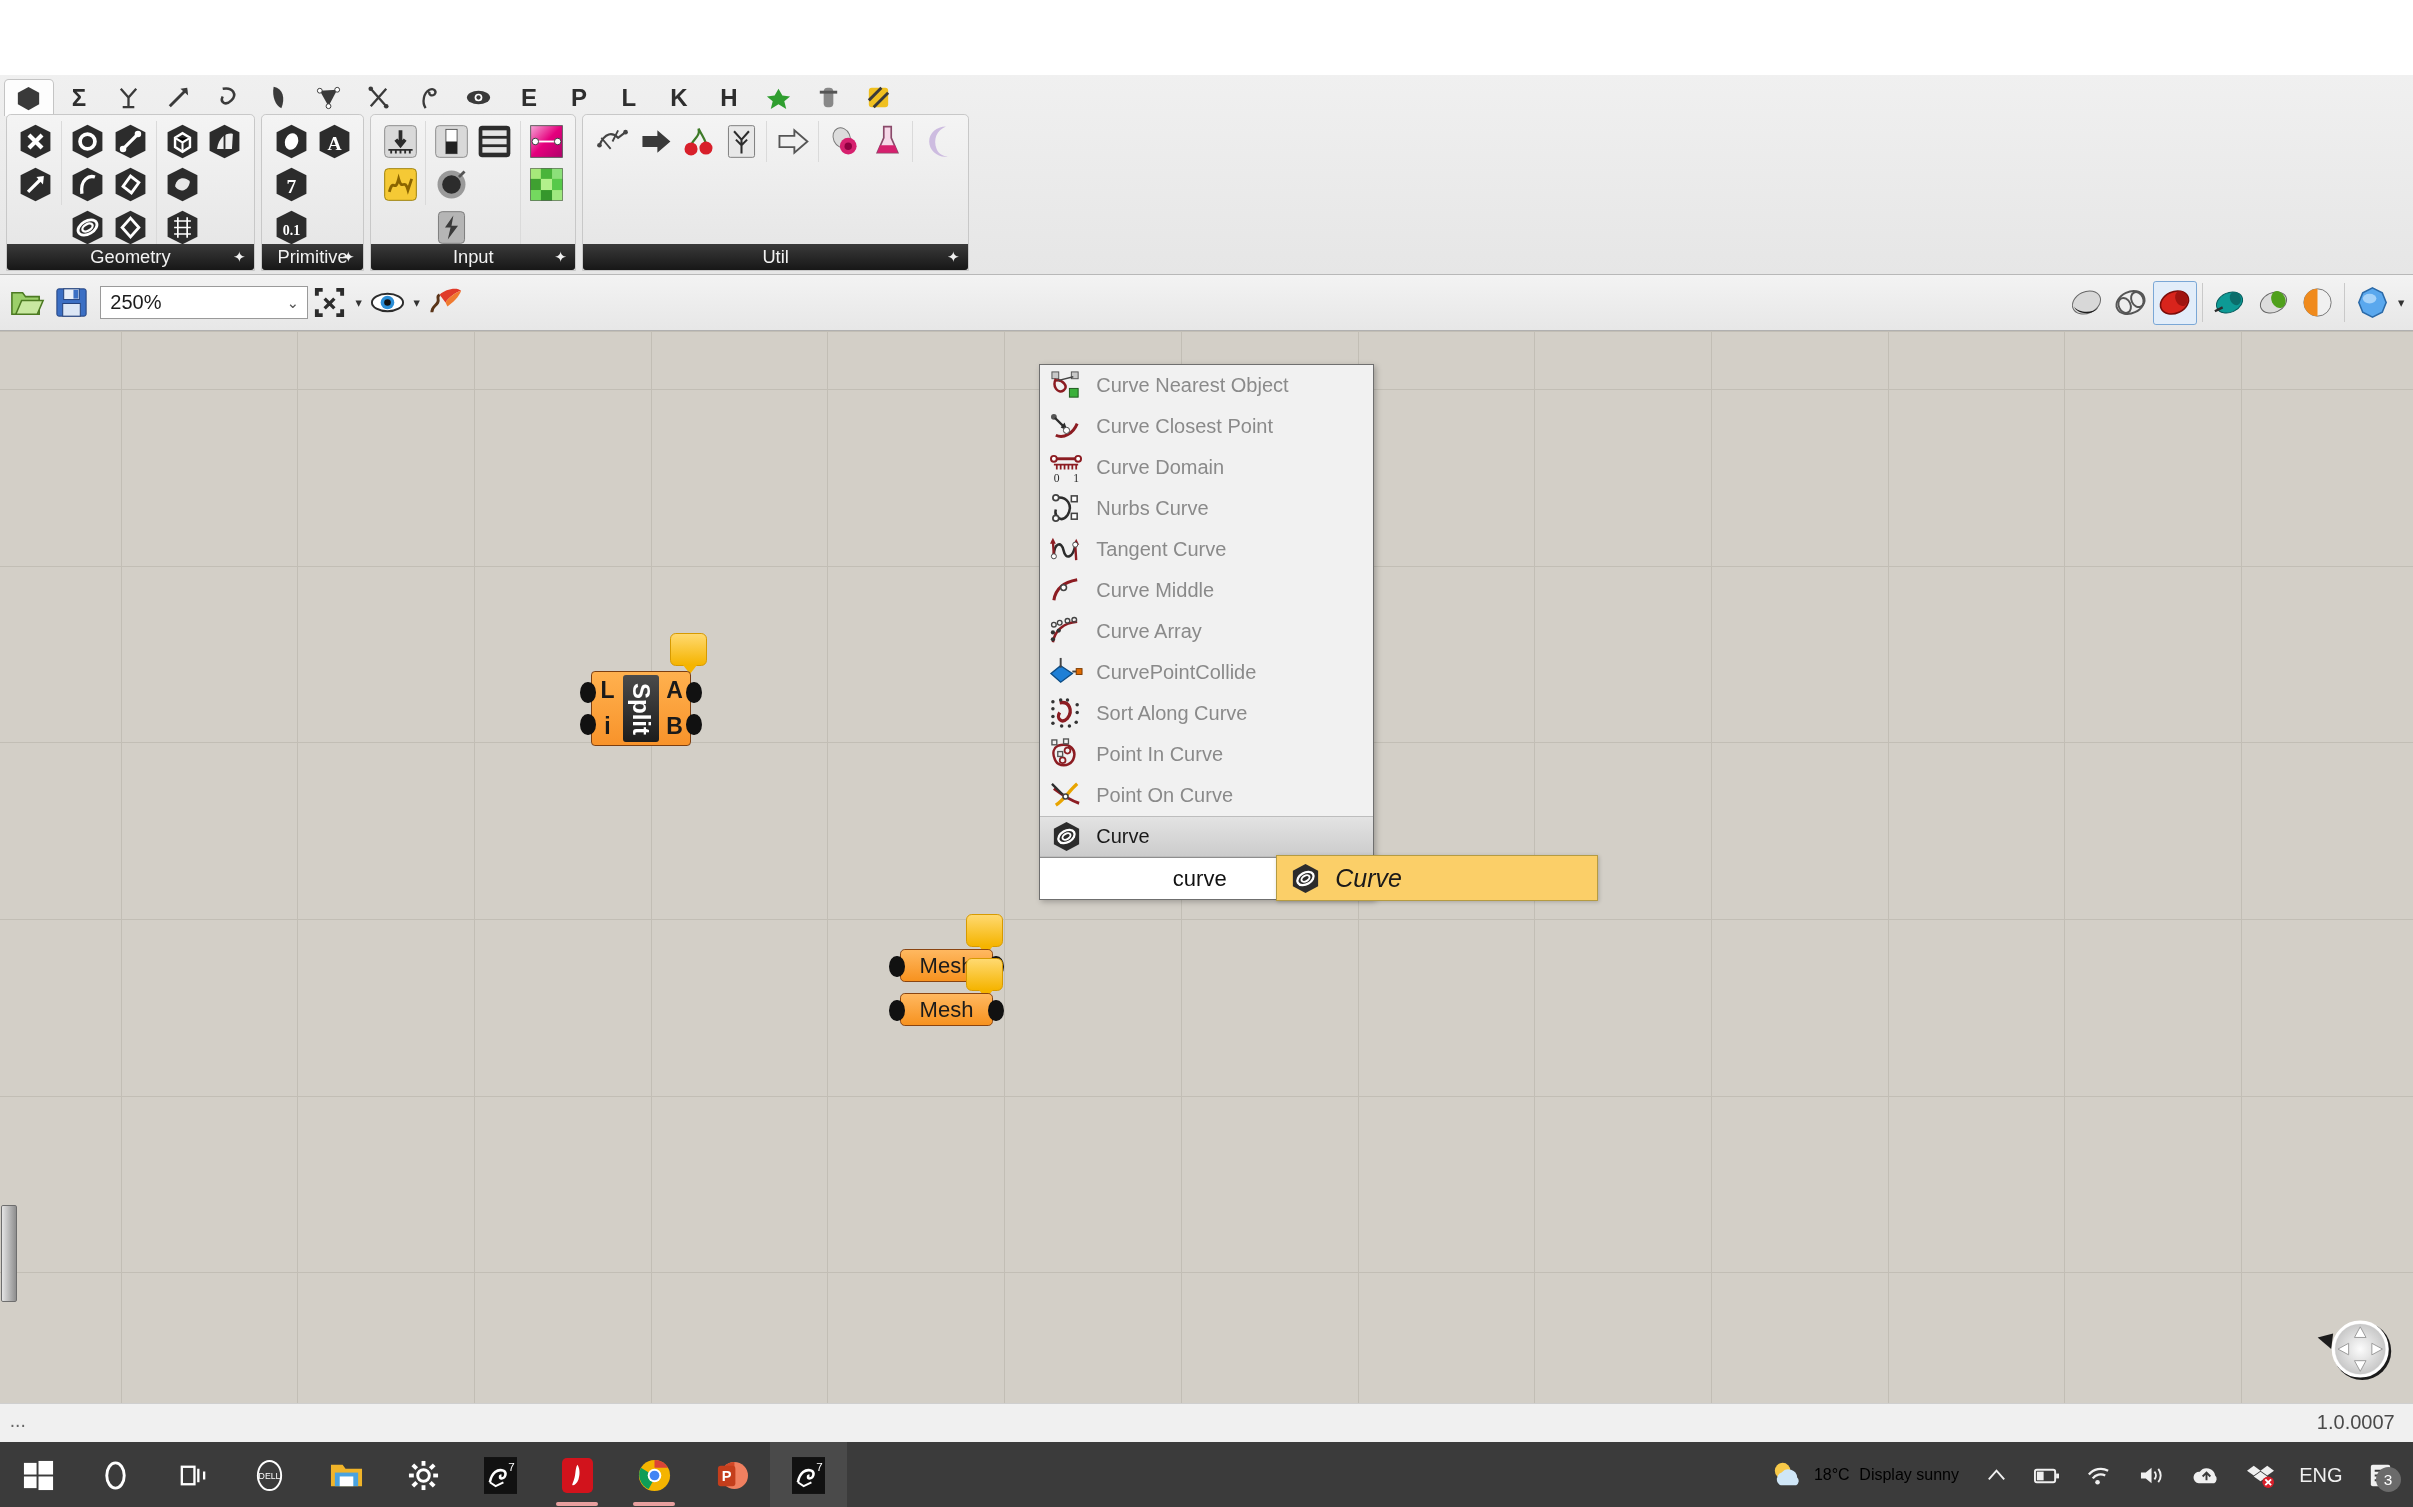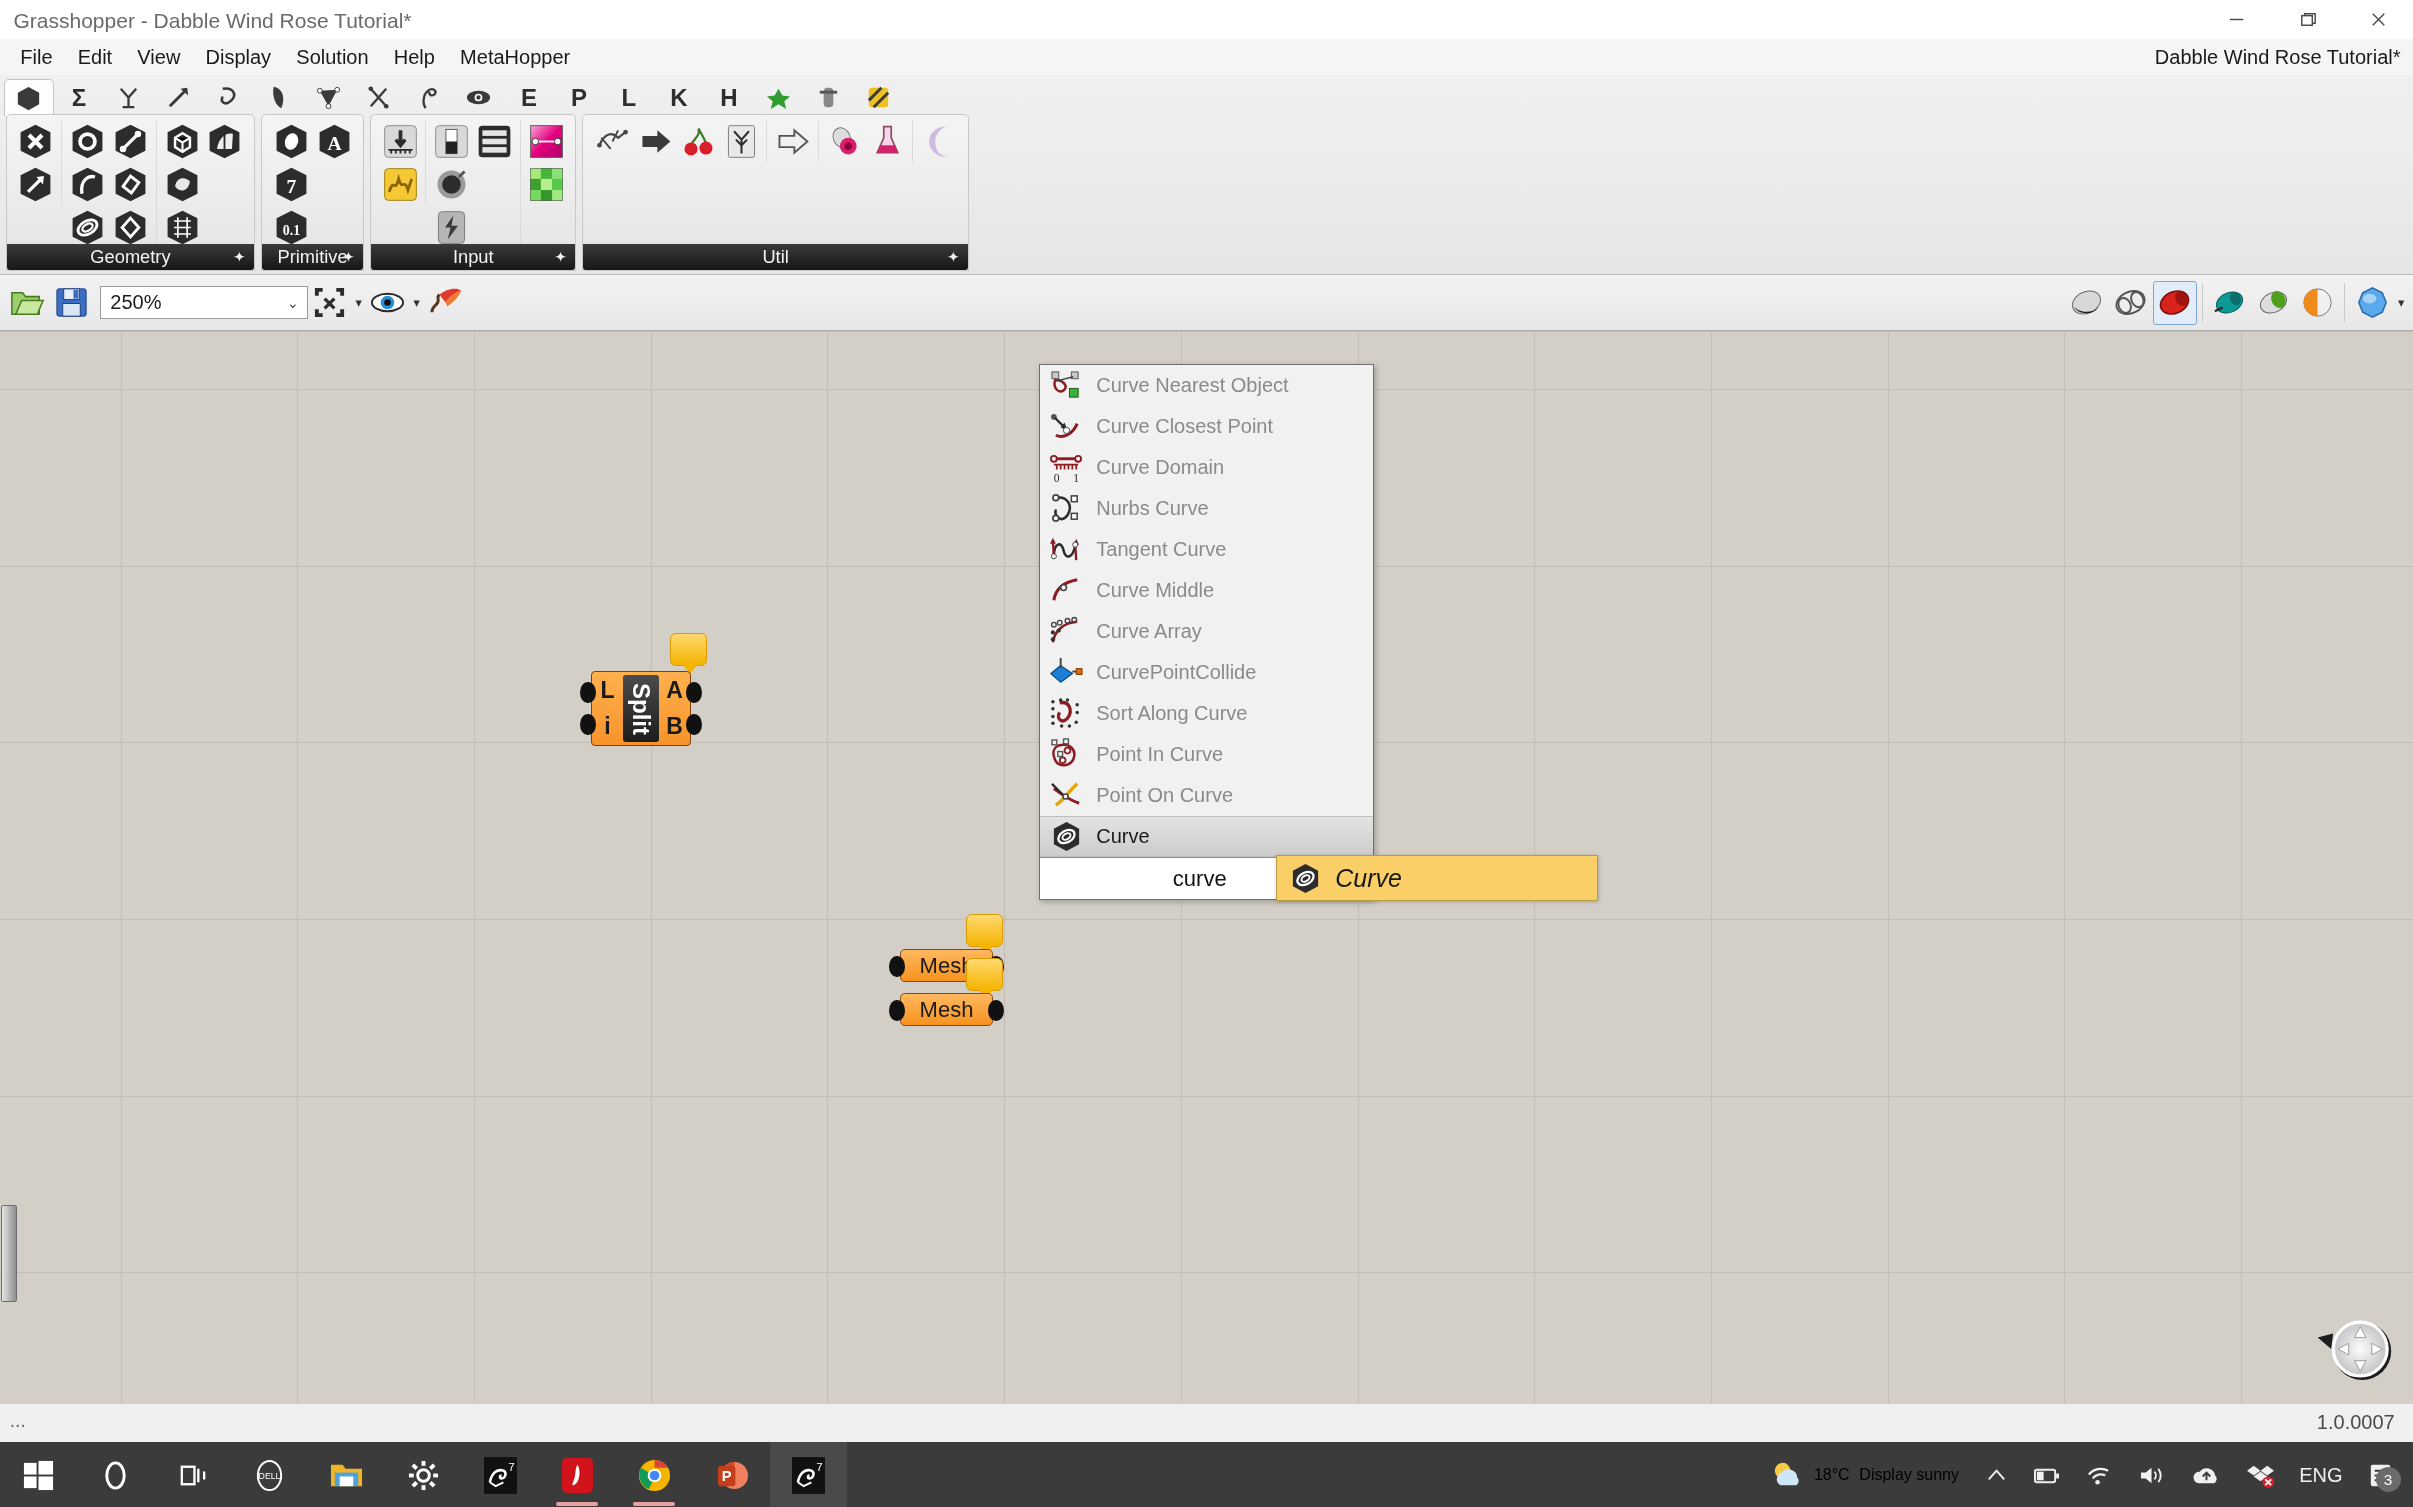--- a/index.html
+++ b/index.html
@@ -248,54 +248,21 @@
   }
 
   
   .compass { position: absolute; right: 17.4px; bottom: 17.4px; width: 89px; height: 70px; }
 </style>
 </head>
 <body>
 
 <div id="app">
 
-  <div class="titlebar">
-    <div class="titlebar-text">Grasshopper - Dabble Wind Rose Tutorial*</div>
-    <div class="winbtns">
-      <div class="winbtn">
-        <svg width="23" height="23" viewBox="0 0 24 24">
-            <line x1="5" y1="12" x2="19" y2="12" stroke="#4a4a4a" stroke-width="1.5"></line>
-          </svg>
-      </div>
-      <div class="winbtn">
-        <svg width="23" height="23" viewBox="0 0 24 24">
-          <rect x="6" y="8" width="11" height="10" fill="none" stroke="#4a4a4a" stroke-width="1.5"></rect>
-          <path d="M9 8 V6 H20 V16 H17" fill="none" stroke="#4a4a4a" stroke-width="1.5"></path>
-        </svg>
-      </div>
-      <div class="winbtn">
-        <svg width="23" height="23" viewBox="0 0 24 24">
-          <line x1="6" y1="6" x2="18" y2="18" stroke="#4a4a4a" stroke-width="1.5"></line>
-          <line x1="18" y1="6" x2="6" y2="18" stroke="#4a4a4a" stroke-width="1.5"></line>
-        </svg>
-      </div>
-    </div>
-  </div>
-
-  <div class="menubar">
-    <div style="width:7.7px"></div>
-    <div class="menu-item">File</div>
-    <div class="menu-item">Edit</div>
-    <div class="menu-item">View</div>
-    <div class="menu-item">Display</div>
-    <div class="menu-item">Solution</div>
-    <div class="menu-item">Help</div>
-    <div class="menu-item">MetaHopper</div>
-    <div class="doc-title-right">Dabble Wind Rose Tutorial*</div>
-  </div>
+
 
   <div class="ribbon">
 
     <div class="tabrow">
       <div class="tab active">
         <svg width="31" height="31" viewBox="0 0 32 32">
             <polygon points="16,4 27,10 27,22 16,28 5,22 5,10" fill="#3a3a3a"></polygon>
           </svg>
       </div>
       <div class="tab">Σ</div>

